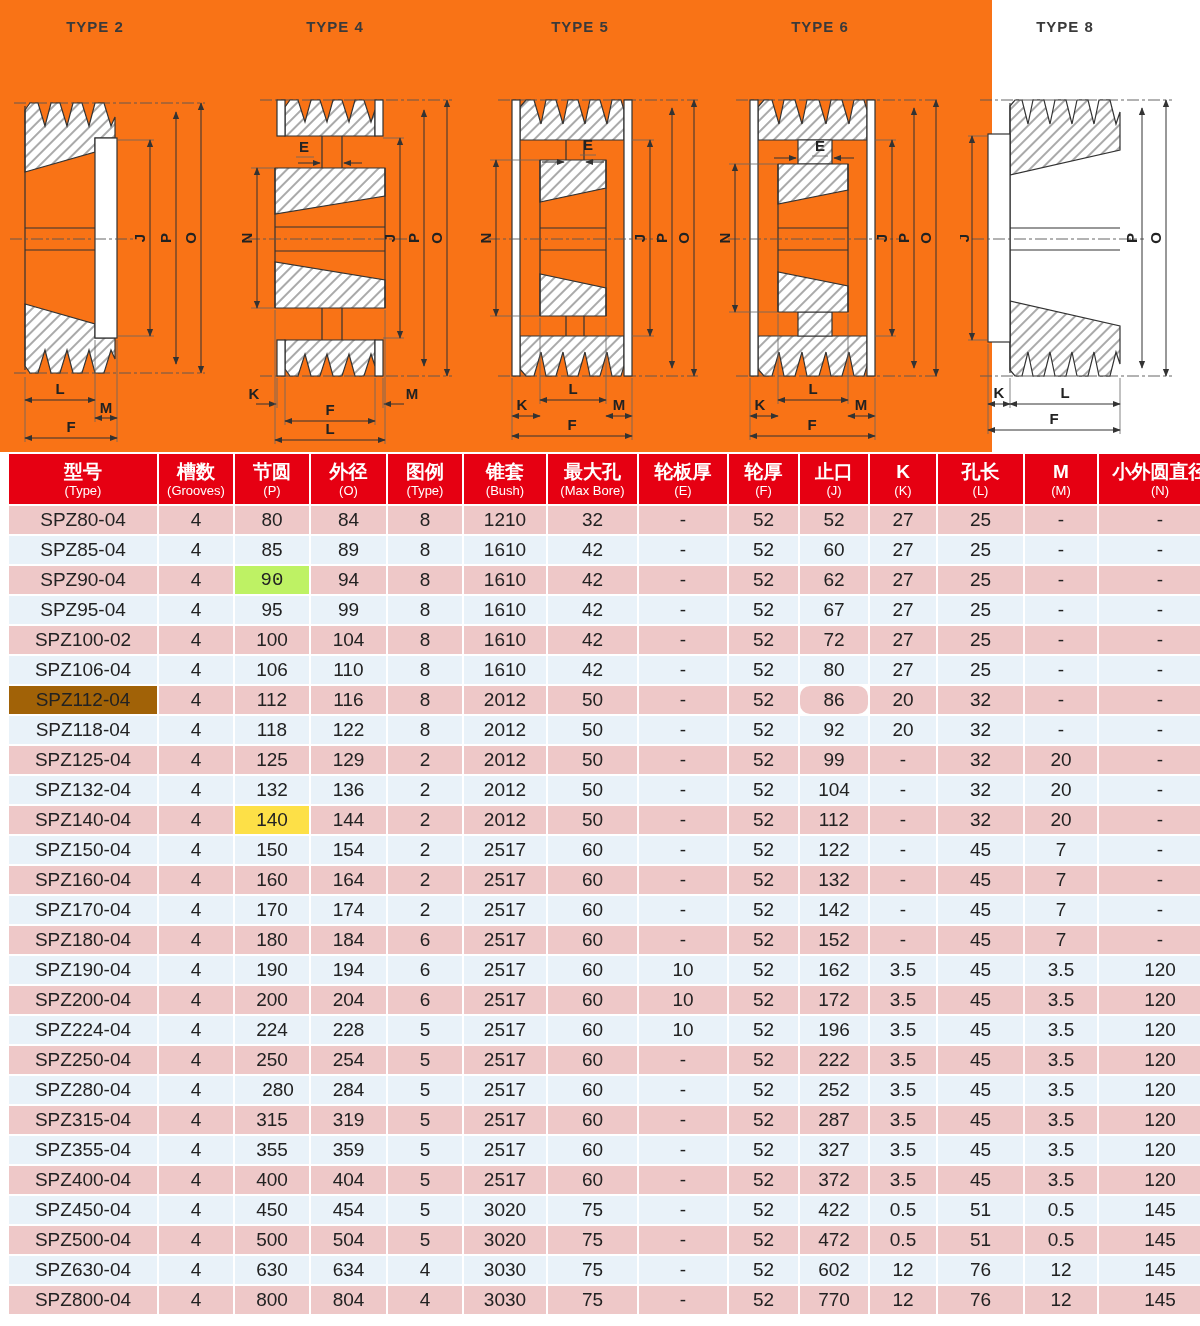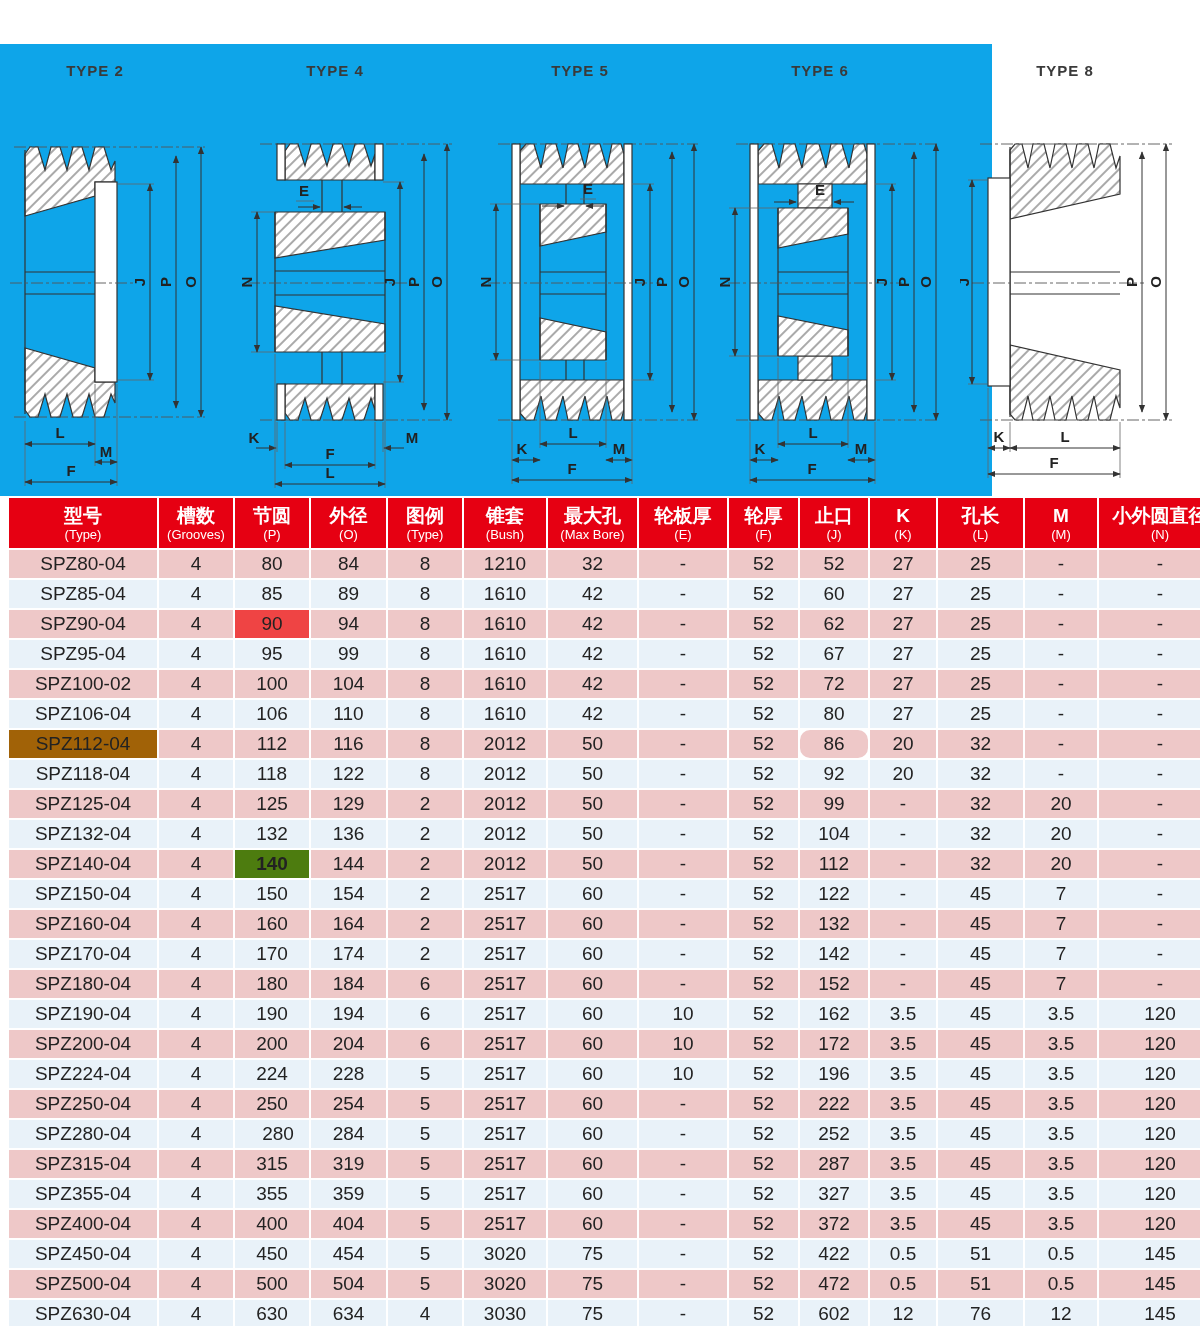--- a/index.html
+++ b/index.html
@@ -1,17 +1,17 @@
 <!DOCTYPE html>
 <html><head>
 <meta charset="utf-8">
 <style>
   html,body{margin:0;padding:0;background:#fff;}
   body{width:1200px;font-family:"Liberation Sans",sans-serif;}
-  .drawings{display:flex;width:992px;height:452px;background:#0ea5e9;margin-top:44px;}
+  .drawings{display:flex;width:992px;height:452px;background:#f97316;}
   .drawing-cell{width:240px;height:452px;position:relative;}
   .drawing-cell svg{display:block;}
   svg text.dim{font-family:"Liberation Sans",sans-serif;font-size:15px;font-weight:700;fill:#222;}
   svg text.ttl{font-family:"Liberation Sans",sans-serif;font-size:15px;font-weight:700;fill:#3a3a3a;letter-spacing:1px;}
   .thin{stroke:#666;stroke-width:0.8;}
   .dimline{stroke:#333;stroke-width:1;}
   .cline{stroke:#555;stroke-width:0.9;}
   table.spec{border-collapse:separate;border-spacing:2px;table-layout:fixed;width:1186px;margin:0 7px;}
   table.spec th{background:var(--hdr,#e60012);color:#fff;padding:7px 0 6px 0;vertical-align:middle;}
   table.spec th .zh{font-size:19px;font-weight:700;line-height:22px;}
@@ -416,21 +416,21 @@
         <td style="background: rgb(233, 242, 249);">52</td>
         <td style="background: rgb(233, 242, 249);">60</td>
         <td style="background: rgb(233, 242, 249);">27</td>
         <td style="background: rgb(233, 242, 249);">25</td>
         <td style="background: rgb(233, 242, 249);">-</td>
         <td style="background: rgb(233, 242, 249);">-</td>
       </tr>
       <tr class="odd">
         <td style="background: rgb(238, 200, 200);">SPZ90-04</td>
         <td style="background: rgb(238, 200, 200);">4</td>
-        <td style="background: #ef4444;">90</td>
+        <td style="background: #bef264; font-family: Liberation Mono, monospace;">90</td>
         <td style="background: rgb(238, 200, 200);">94</td>
         <td style="background: rgb(238, 200, 200);">8</td>
         <td style="background: rgb(238, 200, 200);">1610</td>
         <td style="background: rgb(238, 200, 200);">42</td>
         <td style="background: rgb(238, 200, 200);">-</td>
         <td style="background: rgb(238, 200, 200);">52</td>
         <td style="background: rgb(238, 200, 200);">62</td>
         <td style="background: rgb(238, 200, 200);">27</td>
         <td style="background: rgb(238, 200, 200);">25</td>
         <td style="background: rgb(238, 200, 200);">-</td>
@@ -544,21 +544,21 @@
         <td style="background: rgb(233, 242, 249);">52</td>
         <td style="background: rgb(233, 242, 249);">104</td>
         <td style="background: rgb(233, 242, 249);">-</td>
         <td style="background: rgb(233, 242, 249);">32</td>
         <td style="background: rgb(233, 242, 249);">20</td>
         <td style="background: rgb(233, 242, 249);">-</td>
       </tr>
       <tr class="odd">
         <td style="background: rgb(238, 200, 200);">SPZ140-04</td>
         <td style="background: rgb(238, 200, 200);">4</td>
-        <td style="background: #4d7c0f; font-weight: bold;">140</td>
+        <td style="background: #fde047;">140</td>
         <td style="background: rgb(238, 200, 200);">144</td>
         <td style="background: rgb(238, 200, 200);">2</td>
         <td style="background: rgb(238, 200, 200);">2012</td>
         <td style="background: rgb(238, 200, 200);">50</td>
         <td style="background: rgb(238, 200, 200);">-</td>
         <td style="background: rgb(238, 200, 200);">52</td>
         <td style="background: rgb(238, 200, 200);">112</td>
         <td style="background: rgb(238, 200, 200);">-</td>
         <td style="background: rgb(238, 200, 200);">32</td>
         <td style="background: rgb(238, 200, 200);">20</td>

